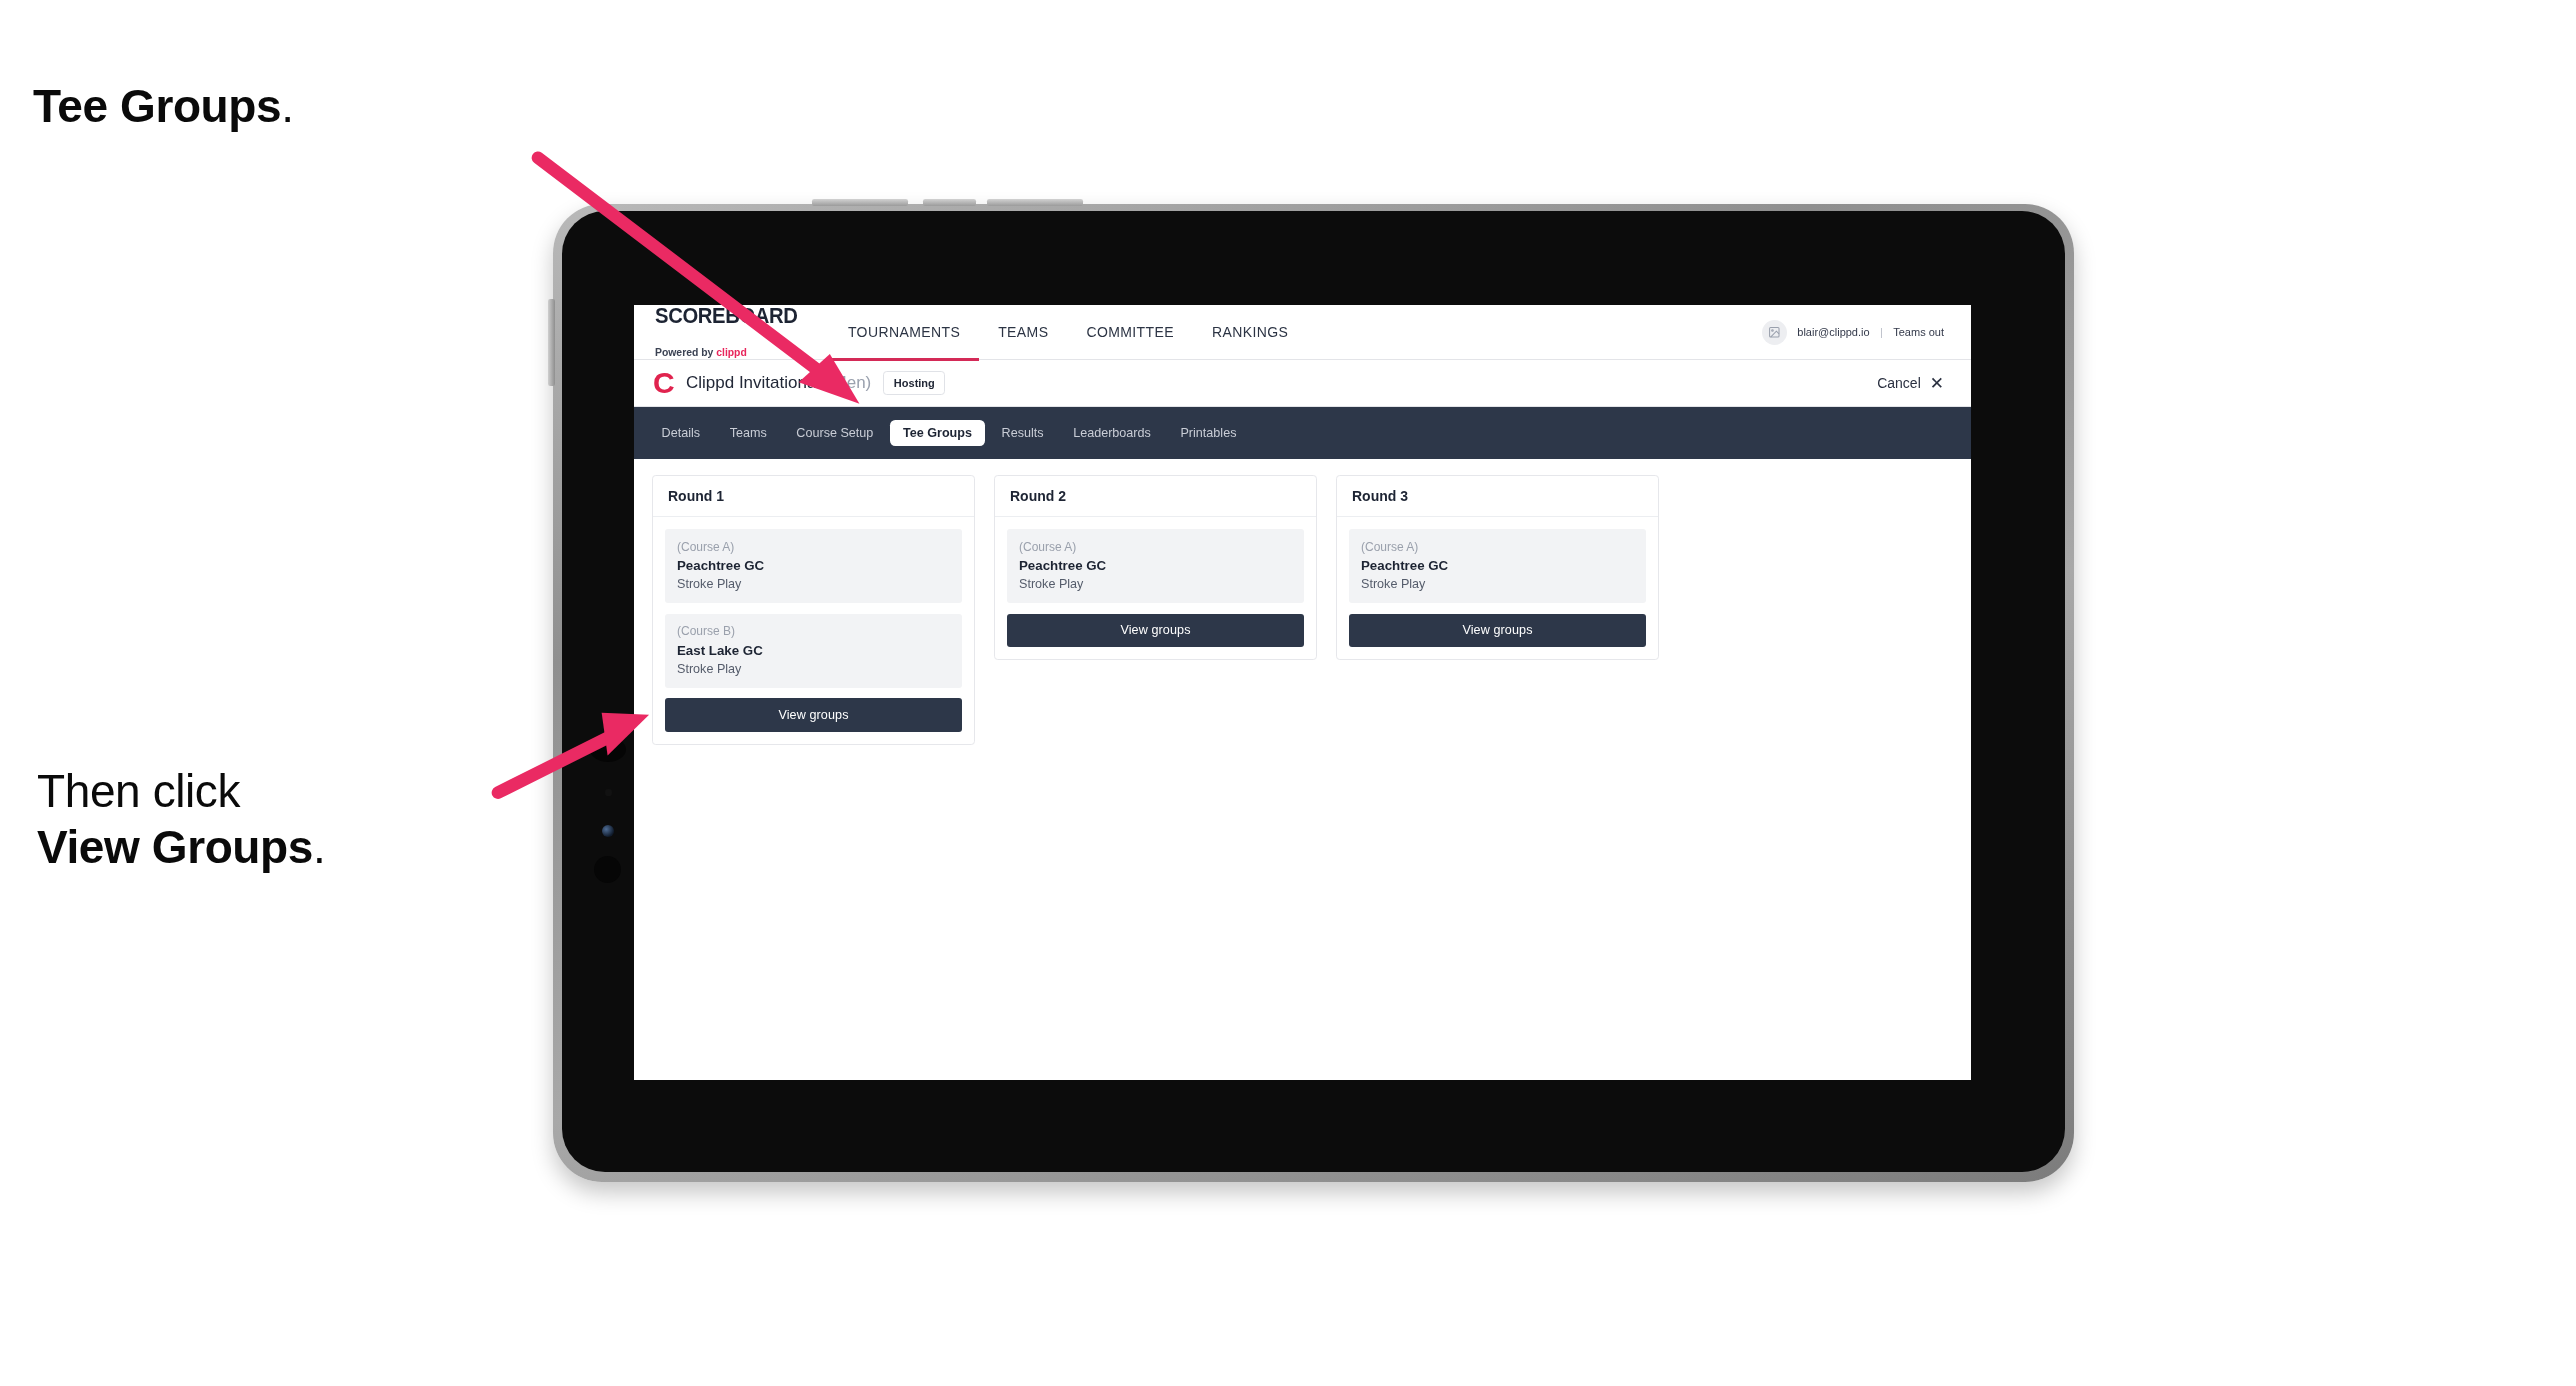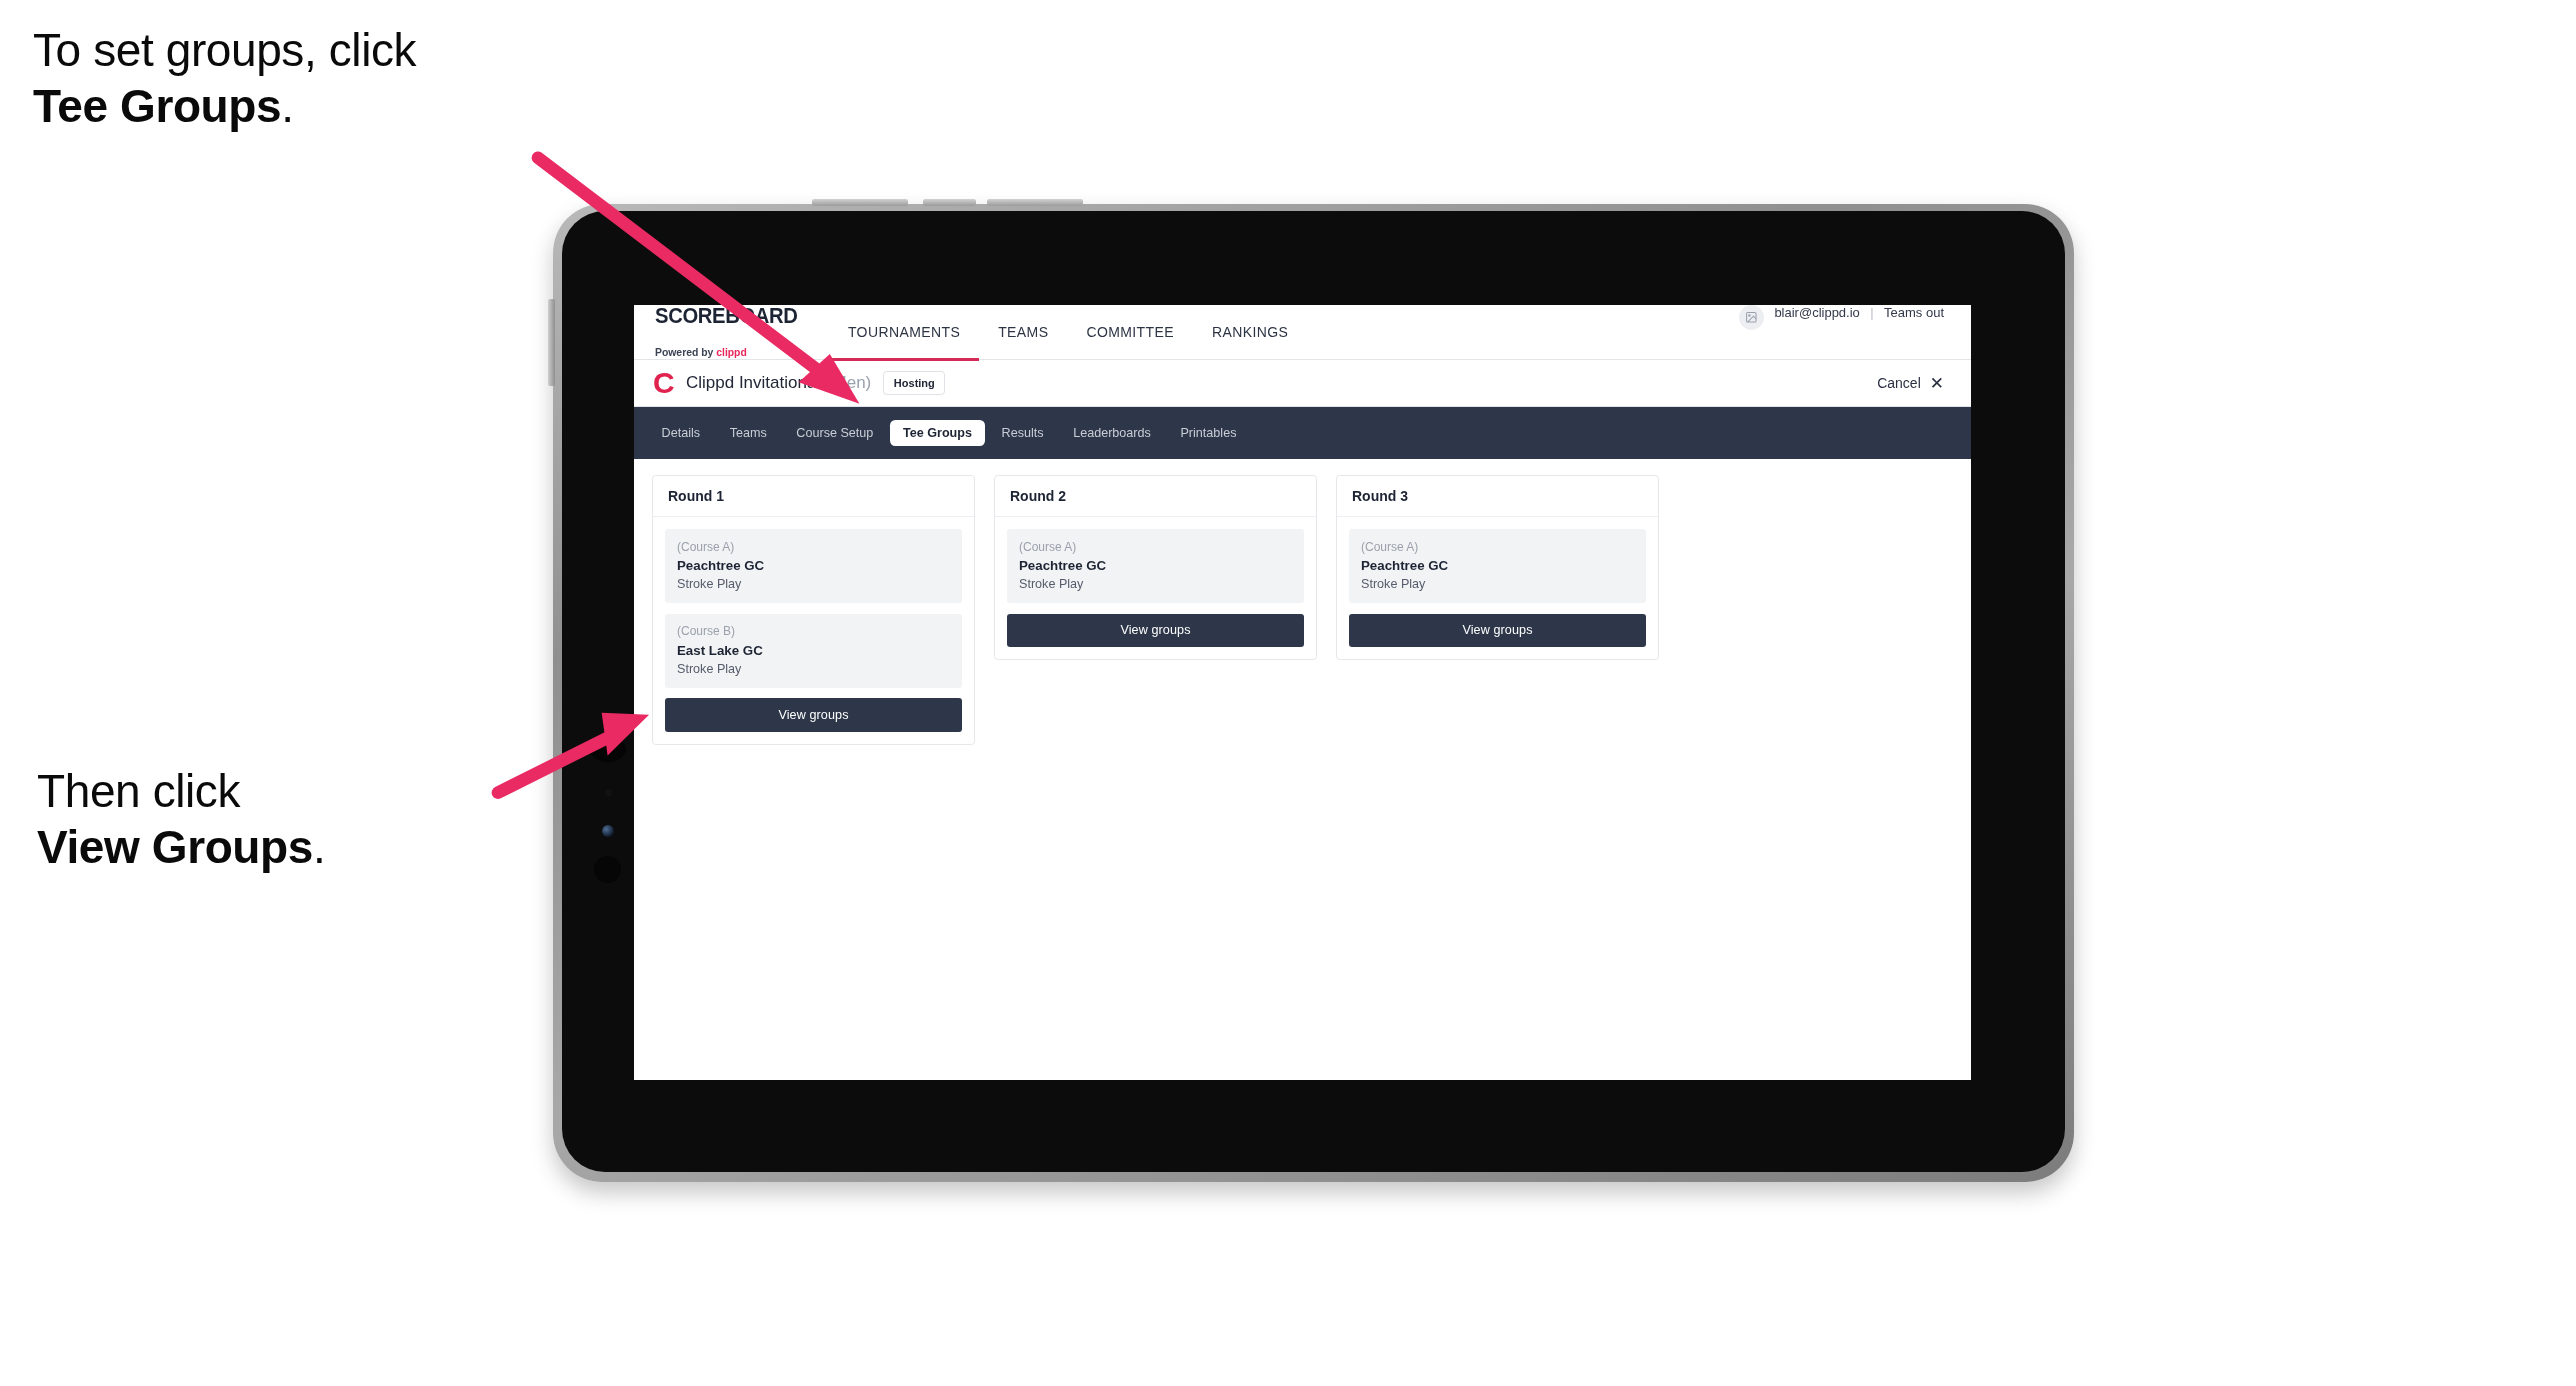--- a/index.html
+++ b/index.html
@@ -141,23 +141,24 @@
   .navlink.active::after {
     content: "";
     position: absolute;
     left: 0; right: 0; bottom: -1.5px;
     height: 2.2px;
     background: #d42a57;
   }
   #topnav-right {
     margin-left: auto;
     display: flex;
+    align-items: center;
     gap: 10.4px;
     padding-right: 27px;
-    font-size: 13px;
+    font-size: 11px;
     color: #33394a;
   }
   #avatar {
     width: 25px; height: 25px;
     border-radius: 50%;
     background: #edeef1;
     display: flex; align-items: center; justify-content: center;
     color: #9aa0ad;
     font-size: 11px;
   }
@@ -297,21 +298,21 @@
     left: 0; top: 0;
     width: 2576px; height: 1386px;
     pointer-events: none;
   }
 </style>
 </head>
 <body>
 
 <div id="stage">
 
-  <div id="callout-top" class="callout"><span>To set groups, click </span><br><span class="bold">Tee Groups</span><span>.</span></div>
+  <div id="callout-top" class="callout"><br><span class="bold">Tee Groups</span><span>.</span></div>
 
   <div id="callout-bot" class="callout"><span>Then click</span><br><span class="bold">View Groups</span><span>.</span></div>
 
   <div id="device">
     <div id="device-bezel-outer"></div>
     <div id="device-bezel-inner"></div>
     <div class="edge-btn" id="edge-btn-1"></div>
     <div class="edge-btn" id="edge-btn-2"></div>
     <div class="edge-btn" id="edge-btn-3"></div>
     <div id="edge-btn-side"></div>

